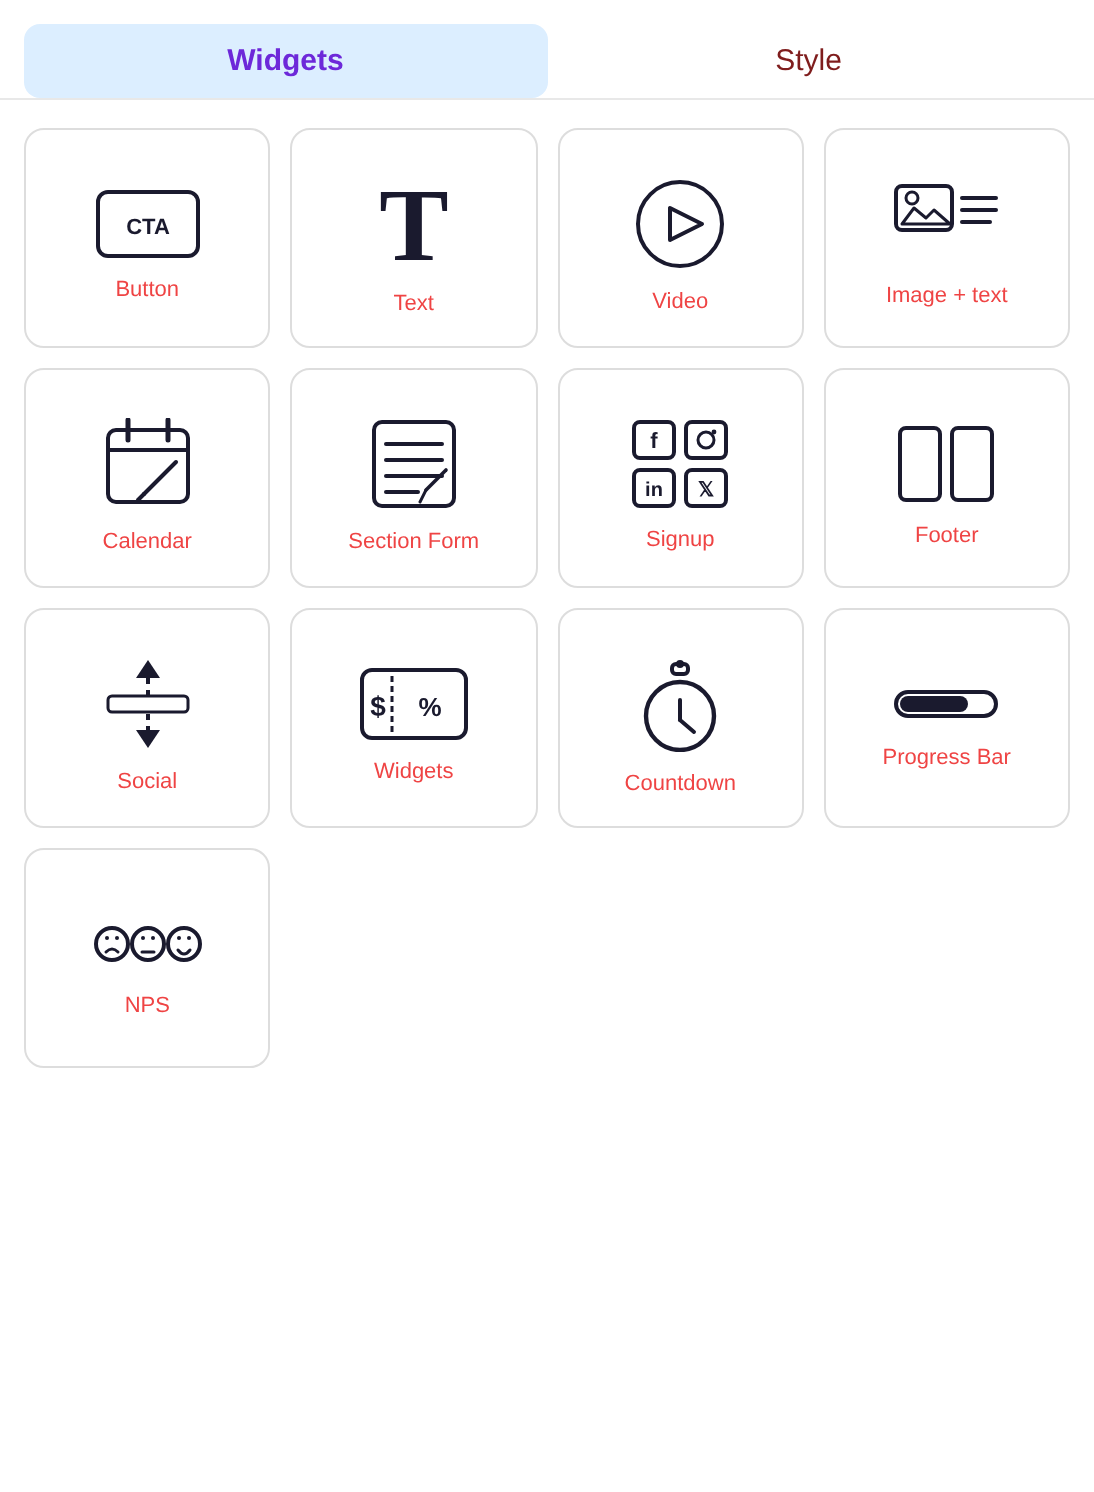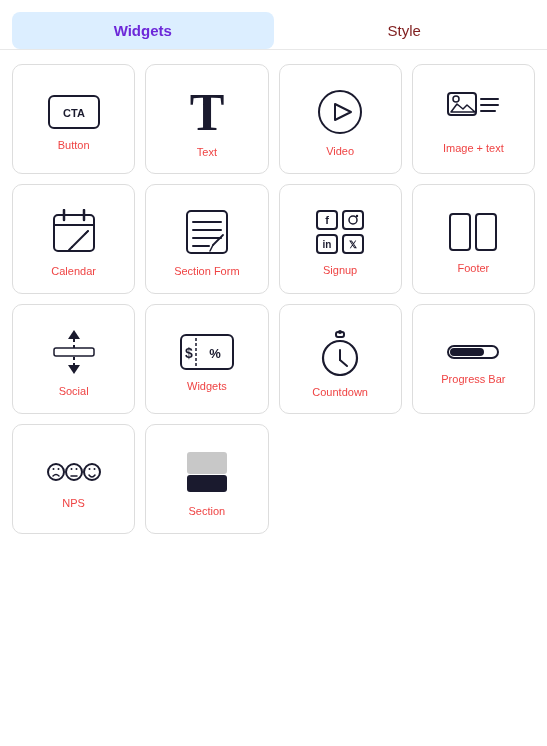--- a/index.html
+++ b/index.html
@@ -268,25 +268,14 @@
 
         <circle cx="45" cy="15" r="8" stroke="#1a1a2e" stroke-width="2" fill="none"></circle>
         <circle cx="42.5" cy="12" r="1" fill="#1a1a2e"></circle>
         <circle cx="47.5" cy="12" r="1" fill="#1a1a2e"></circle>
         <path d="M42 18 Q45 22 48 18" stroke="#1a1a2e" stroke-width="1.5" fill="none" stroke-linecap="round"></path>
       </svg>
     </div>
     <span class="widget-label">NPS</span>
   </div>
 
-  <div class="widget-item">
-    <div class="widget-icon">
-      <svg width="46" height="46" viewBox="0 0 46 46" fill="none">
-
-        <rect x="3" y="3" width="40" height="22" rx="3" fill="#c8c8c8"></rect>
-
-        <rect x="3" y="26" width="40" height="17" rx="3" fill="#1a1a2e"></rect>
-      </svg>
-    </div>
-    <span class="widget-label">Section</span>
-  </div>
 
 </div>
 
 </body></html>

